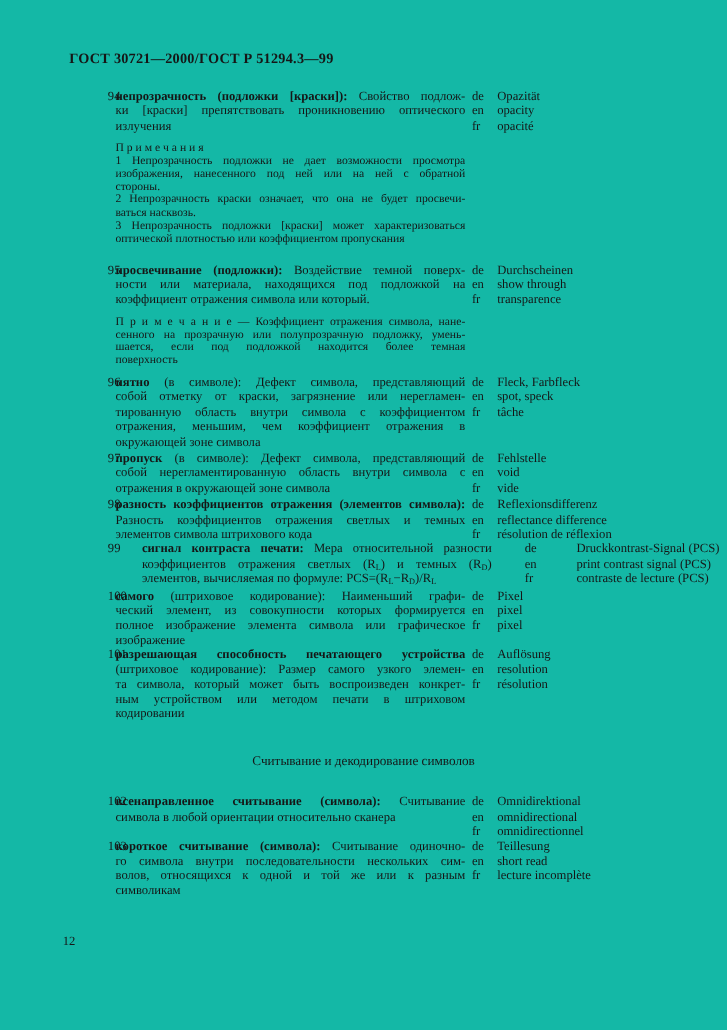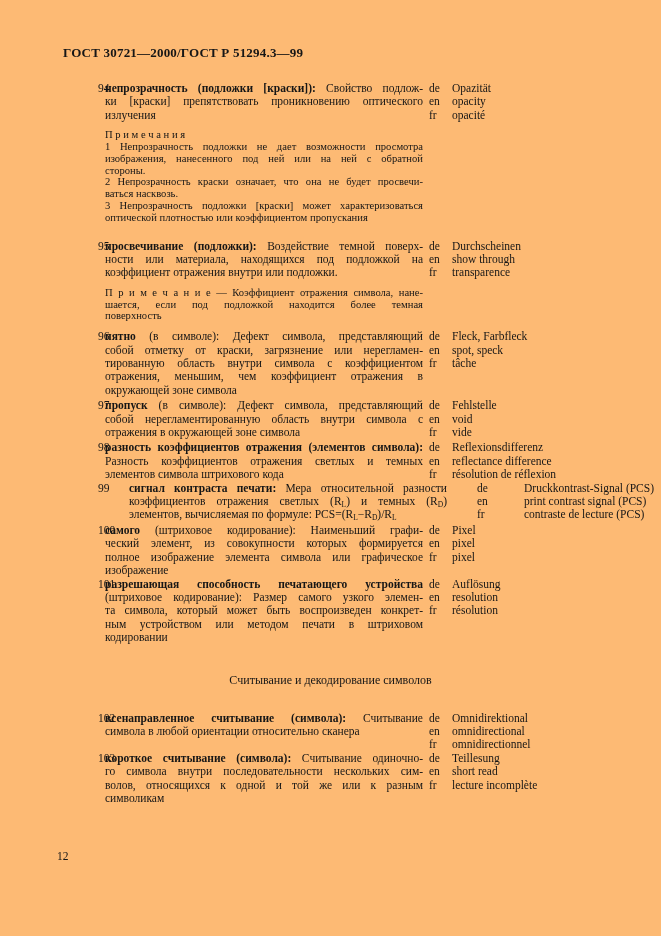--- a/index.html
+++ b/index.html
@@ -1,20 +1,20 @@
 <!DOCTYPE html>
 <html><head>
 <meta charset="utf-8">
 <style>
   html,body { margin:0; padding:0; background:#e8e8e8; }
   .page {
     position:relative;
     width:661px; height:936px;
     margin:0 auto;
-    background:#fdba74;
+    background:#14b8a6;
     font-family:"Liberation Serif", serif;
     color:#161616;
     overflow:hidden;
   }
   .header {
     position:absolute; left:63px; top:45px;
     font-size:13px; font-weight:bold; letter-spacing:0.2px;
     white-space:nowrap;
   }
   #entries {
@@ -92,23 +92,24 @@
           <div class="ln">Opazität</div>
           <div class="ln">opacity</div>
           <div class="ln">opacité</div>
         </div>
   </div>
       <div class="entry">
     <div class="num">95</div>
     <div class="content">
           <div class="ln j"><b>просвечивание (подложки):</b> Воздействие темной поверх-</div>
           <div class="ln j">ности или материала, находящихся под подложкой на</div>
-          <div class="ln">коэффициент отражения внутри или подложки.</div>
+          <div class="ln">коэффициент отражения символа или который.</div>
           <div class="notes">
             <div class="ln j">П р и м е ч а н и е — Коэффициент отражения символа, нане-</div>
+            <div class="ln j">сенного на прозрачную или полупрозрачную подложку, умень-</div>
             <div class="ln j">шается, если под подложкой находится более темная</div>
             <div class="ln">поверхность</div>
           </div>
         </div>
     <div class="langs">
           <div class="ln">de</div>
           <div class="ln">en</div>
           <div class="ln">fr</div>
         </div>
     <div class="trans">

